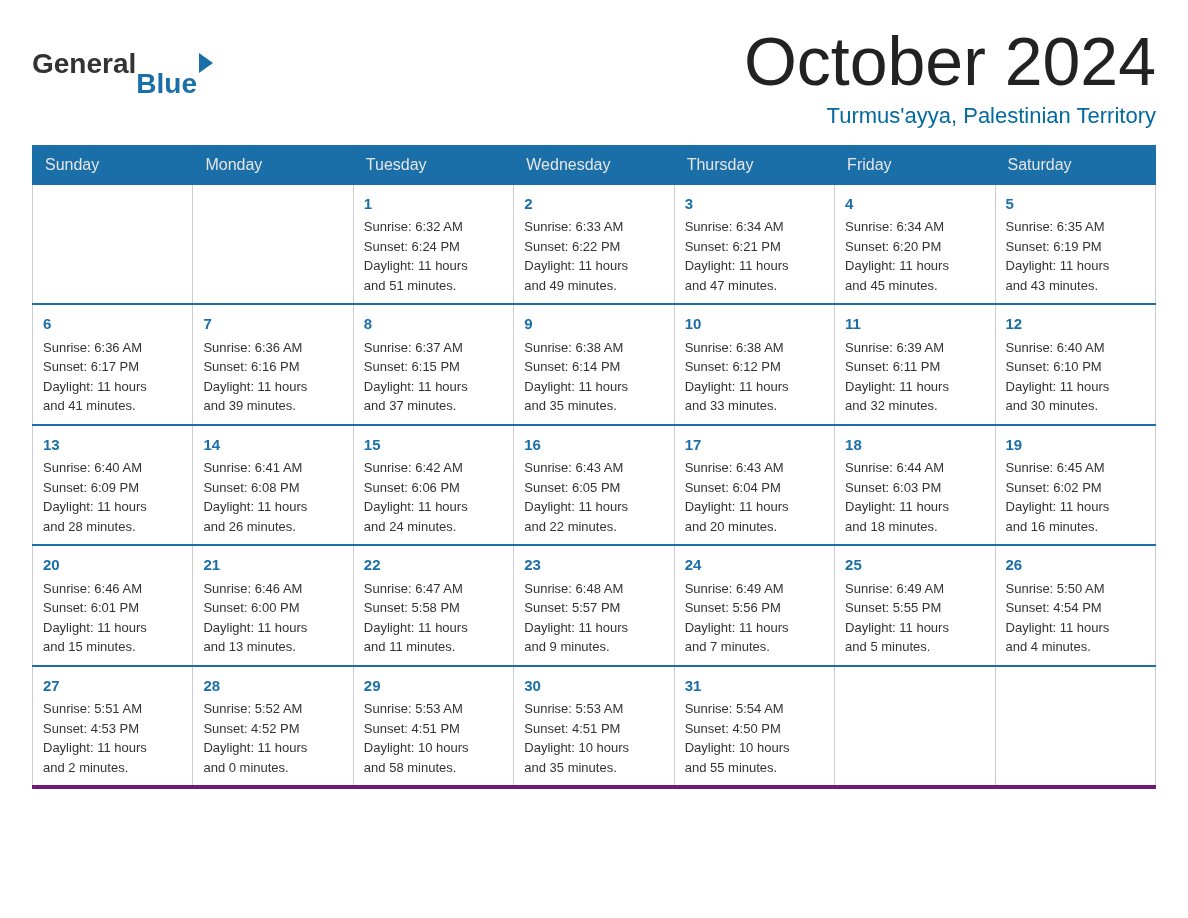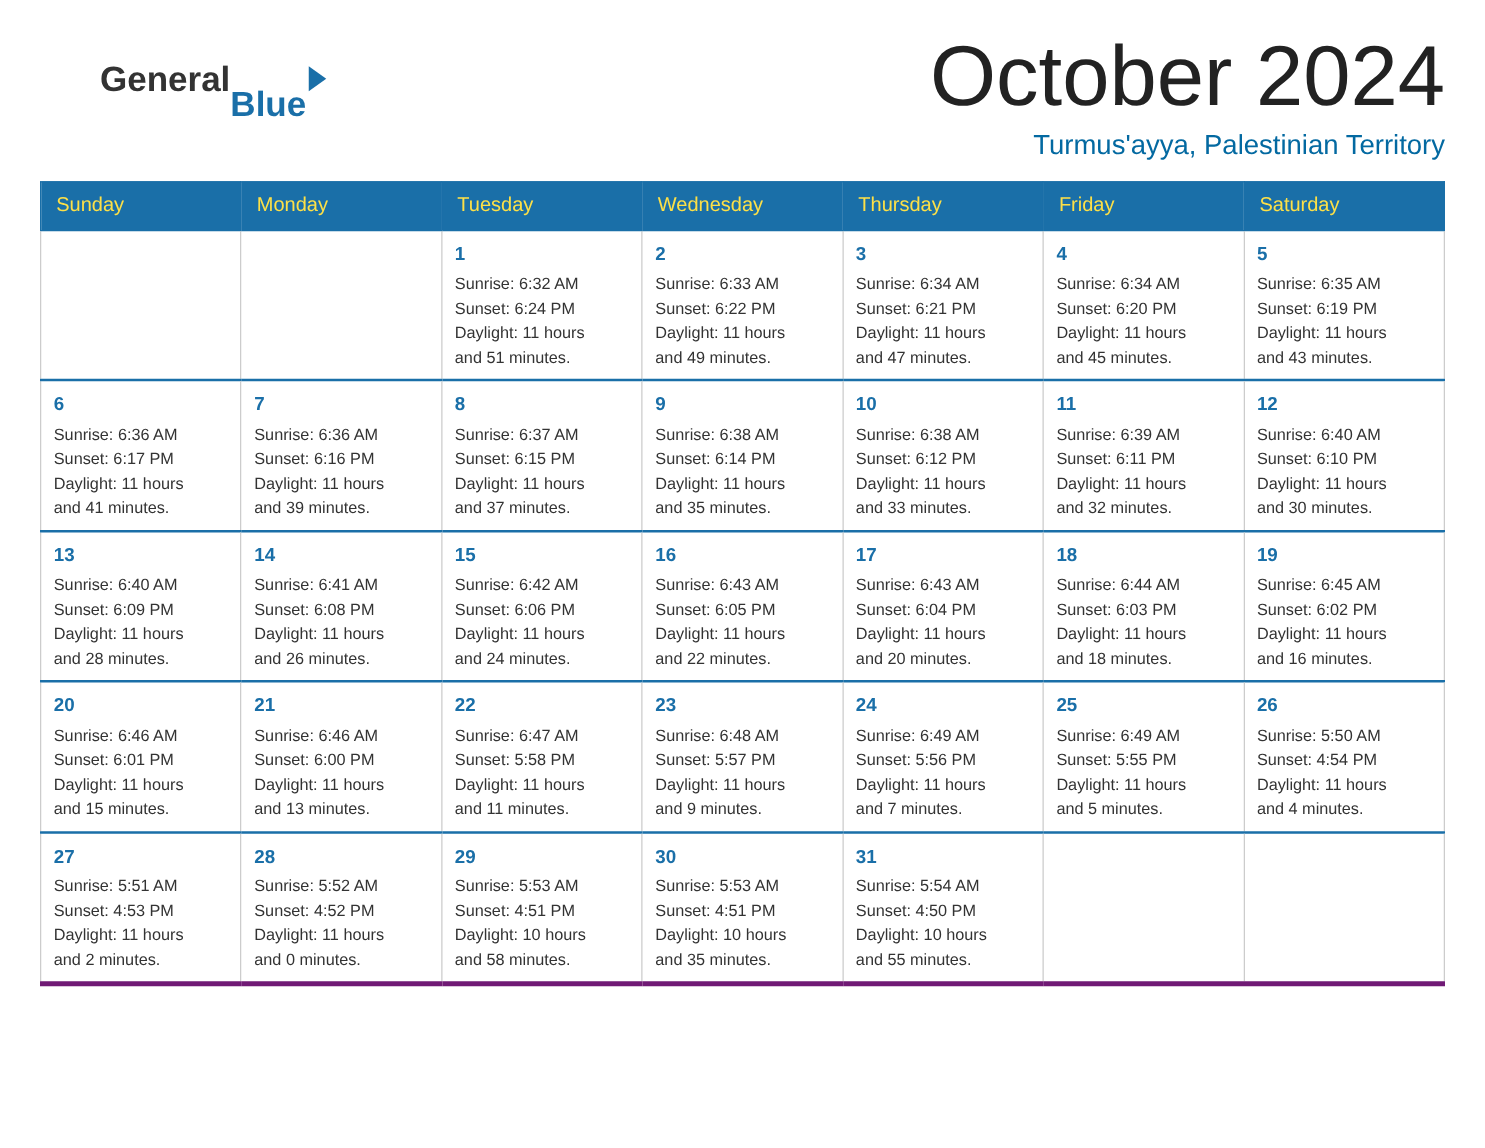--- a/index.html
+++ b/index.html
@@ -23,21 +23,20 @@
       padding-top: 4px;
     }
     .logo-text {
       display: flex;
       align-items: center;
     }
     .logo-general {
       font-size: 28px;
       font-weight: bold;
       color: #333;
-      margin-left: 48px;
     }
     .logo-blue-part {
       display: flex;
       align-items: center;
     }
     .logo-blue {
       font-size: 28px;
       font-weight: bold;
       color: #1a6fa8;
       margin-top: 40px;
@@ -65,21 +64,21 @@
       color: #0369a1;
       margin-top: 4px;
     }
     .calendar {
       width: 100%;
       border-collapse: collapse;
       margin-top: 16px;
     }
     .calendar th {
       background-color: #1a6fa8;
-      color: #fde047;
+      color: #e5e5e5;
       padding: 10px 12px;
       text-align: left;
       font-size: 16px;
       font-weight: normal;
       border: 1px solid #1a6fa8;
     }
     .calendar td {
       vertical-align: top;
       padding: 8px 10px;
       border: 1px solid #ccc;

